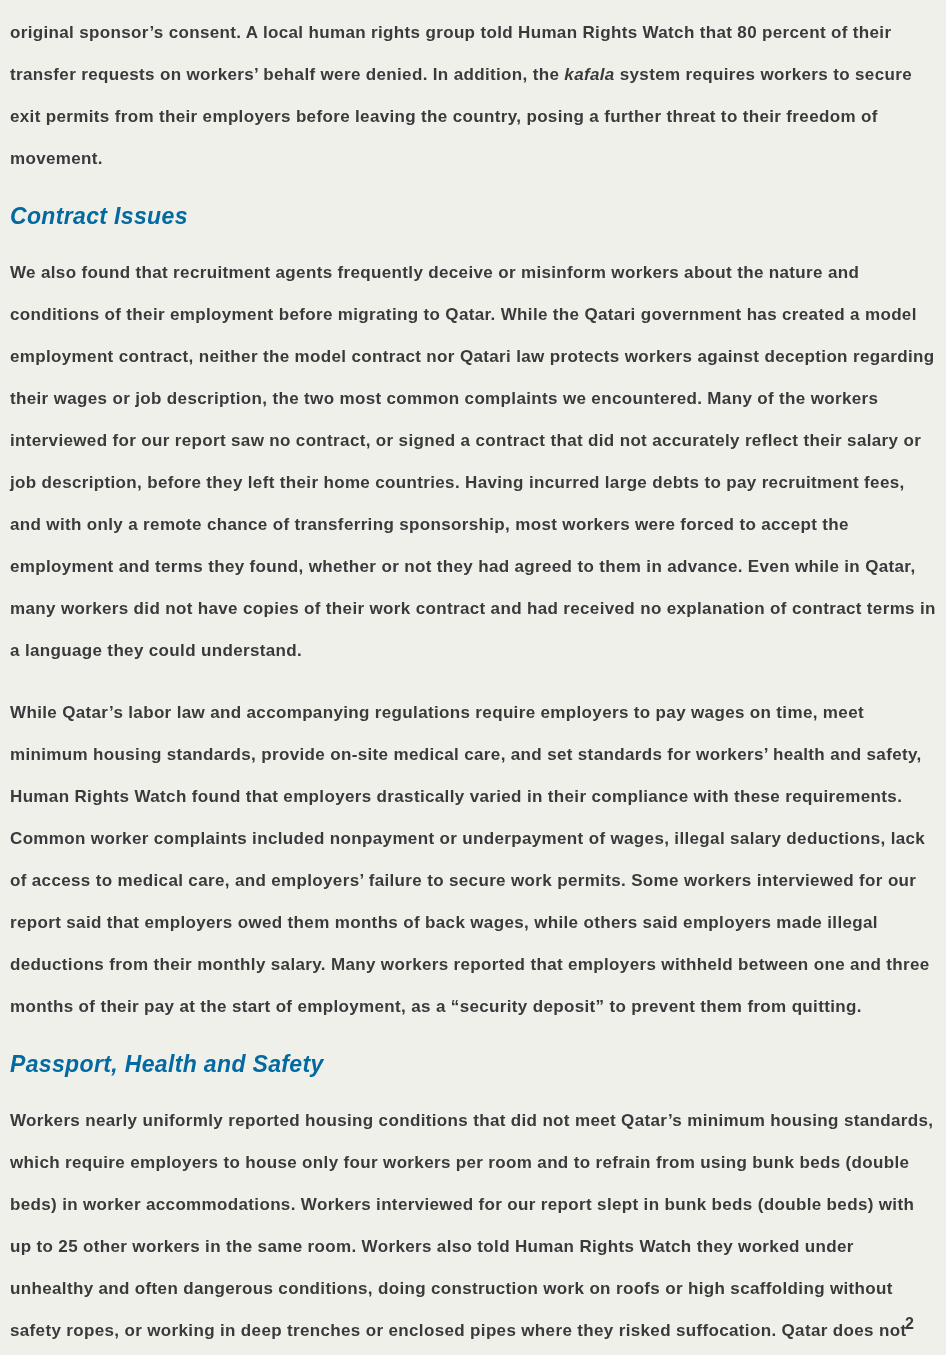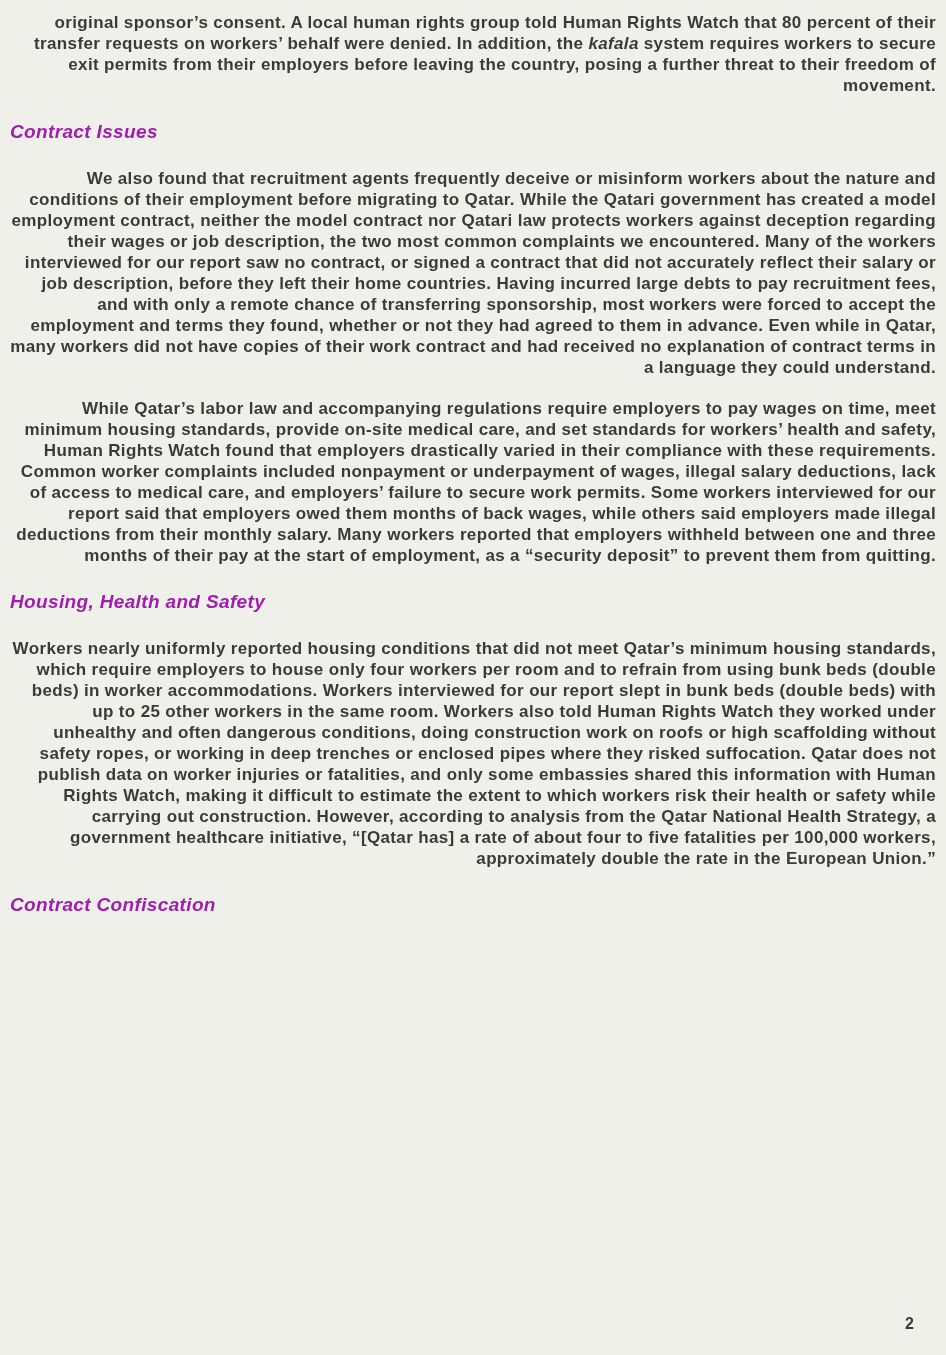--- a/index.html
+++ b/index.html
@@ -18,37 +18,37 @@
     position: relative;
     width: 946px;
     height: 1355px;
     box-sizing: border-box;
     padding: 12px 10px 0 10px;
     overflow: hidden;
   }
   .para {
     margin: 0 0 20px 0;
     font-size: 17px;
-    line-height: 21px;
+    line-height: 42px;
     letter-spacing: 0.35px;
     font-weight: 600;
-    text-align: right;
+    text-align: left;
   }
   .para .it {
     font-style: italic;
     font-weight: 600;
   }
   .heading {
     margin: 0 0 20px 0;
-    font-size: 19px;
+    font-size: 23px;
     line-height: 32px;
     letter-spacing: 0.35px;
     font-weight: 700;
     font-style: italic;
-    color: #a21caf;
+    color: #0369a1;
   }
   .page-number {
     position: absolute;
     right: 32px;
     bottom: 22px;
     font-size: 16px;
     font-weight: 600;
     color: #3a3a3c;
   }
 </style>
@@ -58,21 +58,21 @@
 <div class="page">
 
   <p class="para"><span>original sponsor’s consent. A local human rights group told Human Rights Watch that 80 percent of their transfer requests on workers’ behalf were denied. In addition, the </span><span class="it">kafala</span><span> system requires workers to secure exit permits from their employers before leaving the country, posing a further threat to their freedom of movement.</span></p>
 
   <h2 class="heading">Contract Issues</h2>
 
   <p class="para">We also found that recruitment agents frequently deceive or misinform workers about the nature and conditions of their employment before migrating to Qatar.  While the Qatari government has created a model employment contract, neither the model contract nor Qatari law protects workers against deception regarding their wages or job description, the two most common complaints we encountered. Many of the workers interviewed for our report saw no contract, or signed a contract that did not accurately reflect their salary or job description, before they left their home countries. Having incurred large debts to pay recruitment fees, and with only a remote chance of transferring sponsorship, most workers were forced to accept the employment and terms they found, whether or not they had agreed to them in advance. Even while in Qatar, many workers did not have copies of their work contract and had received no explanation of contract terms in a language they could understand.</p>
 
   <p class="para">While Qatar’s labor law and accompanying regulations require employers to pay wages on time, meet minimum housing standards, provide on-site medical care, and set standards for workers’ health and safety, Human Rights Watch found that employers drastically varied in their compliance with these requirements. Common worker complaints included nonpayment or underpayment of wages, illegal salary deductions, lack of access to medical care, and employers’ failure to secure work permits. Some workers interviewed for our report said that employers owed them months of back wages, while others said employers made illegal deductions from their monthly salary. Many workers reported that employers withheld between one and three months of their pay at the start of employment, as a “security deposit” to prevent them from quitting.</p>
 
-  <h2 class="heading">Housing, Health and Safety</h2>
+  <h2 class="heading">Passport, Health and Safety</h2>
 
   <p class="para">Workers nearly uniformly reported housing conditions that did not meet Qatar’s minimum housing standards, which require employers to house only four workers per room and to refrain from using bunk beds (double beds) in worker accommodations. Workers interviewed for our report slept in bunk beds (double beds) with up to 25 other workers in the same room. Workers also told Human Rights Watch they worked under unhealthy and often dangerous conditions, doing construction work on roofs or high scaffolding without safety ropes, or working in deep trenches or enclosed pipes where they risked suffocation. Qatar does not publish data on worker injuries or fatalities, and only some embassies shared this information with Human Rights Watch, making it difficult to estimate the extent to which workers risk their health or safety while carrying out construction. However, according to analysis from the Qatar National Health Strategy, a government healthcare initiative, “[Qatar has] a rate of about four to five fatalities per 100,000 workers, approximately double the rate in the European Union.”</p>
 
   <h2 class="heading">Contract Confiscation</h2>
 
   <div class="page-number">2</div>
 
 </div>
 
 </body></html>

